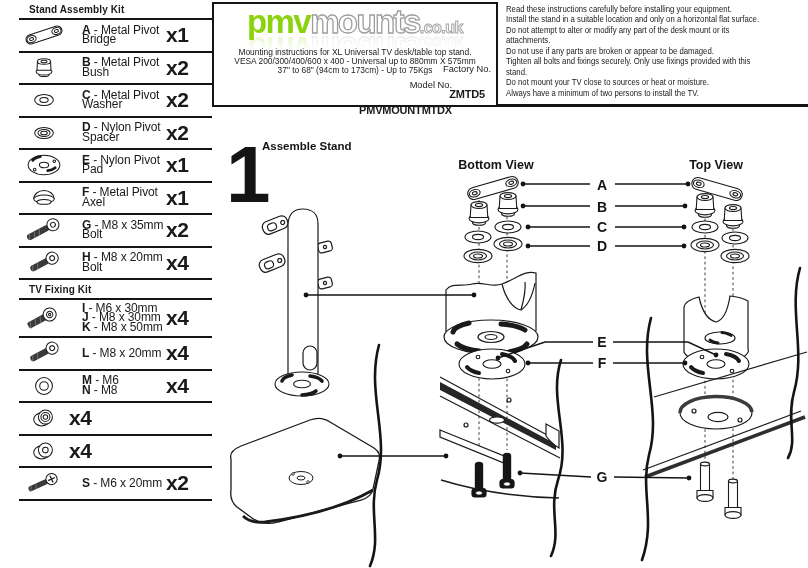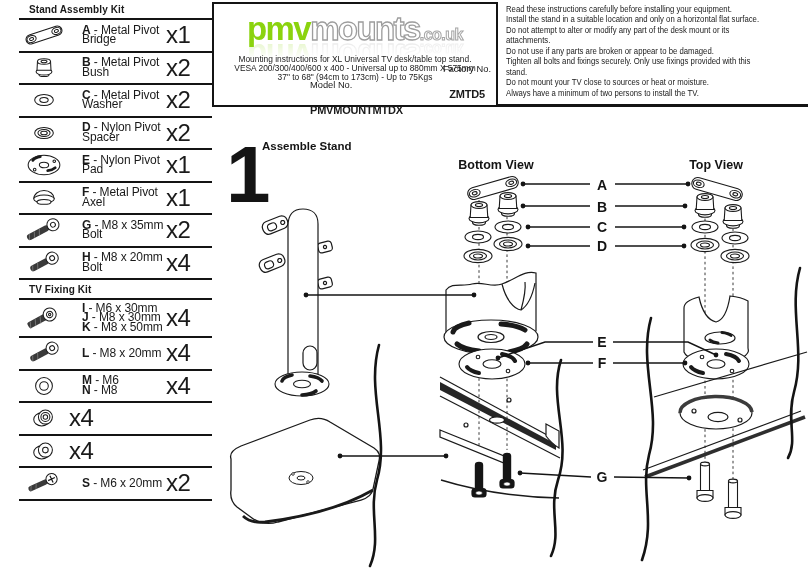--- a/index.html
+++ b/index.html
@@ -8,37 +8,37 @@
   
   .sidebar{position:absolute;left:19px;top:4px;width:193px;z-index:2}
   .kit-title{font-size:10px;font-weight:bold;margin:0 0 3px 10px;letter-spacing:.1px}
   .kit-title.second{margin-top:4px}
   .rows{border-top:2.5px solid #141414}
   .part-row{display:flex;align-items:center;border-bottom:2.5px solid #141414;height:30.5px}
   .part-row.tall{height:36px}
   .part-icon{flex:0 0 50px;display:flex;align-items:center;justify-content:center}
   .part-lines{flex:1;padding-left:13px;font-size:12px;line-height:9.5px;letter-spacing:-0.1px}
   .part-lines b{font-weight:bold}
-  .part-qty{flex:0 0 46px;font-size:24px;font-weight:400;letter-spacing:-0.5px}
+  .part-qty{flex:0 0 46px;font-size:21px;font-weight:700;letter-spacing:-0.5px}
   
   .header-box{position:absolute;left:212px;top:2px;width:286px;height:105px;z-index:2;
               border:2.5px solid #141414;box-sizing:border-box;background:#fff;text-align:center}
   .bottom-rule{position:absolute;left:212px;top:104px;width:596px;height:3px;background:#141414;z-index:1}
-  .logo-wrap{position:relative;height:41px;margin-top:8px}
+  .logo-wrap{position:relative;height:41px;margin-top:1px}
   .logo{font-size:33px;font-weight:bold;letter-spacing:-1.6px;line-height:33px;white-space:nowrap}
   .logo .p1{color:var(--logo-green,#8bd30e)}
   .logo .p2{color:#fff;-webkit-text-stroke:1.3px #9d9d9d}
   .logo .sfx{font-size:16px;color:#fff;-webkit-text-stroke:1px #a6a6a6;letter-spacing:-0.5px}
   .logo-reflect{position:absolute;left:0;right:0;top:27px;transform:scaleY(-1);opacity:.28;
       -webkit-mask-image:linear-gradient(to bottom,transparent 42%,rgba(0,0,0,.9) 100%);
       mask-image:linear-gradient(to bottom,transparent 42%,rgba(0,0,0,.9) 100%);
       height:33px;overflow:hidden;pointer-events:none}
   .hdr-lines{width:312px;margin-left:-15px;transform:scaleX(.9);font-size:9.3px;line-height:9.2px;margin-top:2px}
   .hdr-lines div{white-space:nowrap}
-  .model-col{position:absolute;left:96px;top:76px;width:126px;text-align:left}
+  .model-col{position:absolute;left:112px;top:76px;width:126px;text-align:right}
   .factory-col{position:absolute;left:210px;top:60px;width:86px;text-align:center}
   .mf-label{font-size:9.3px}
   .mf-value{font-size:11px;font-weight:bold;margin-top:14px;letter-spacing:-0.2px}
   
   .instructions{position:absolute;left:506px;top:4px;width:372px;z-index:2;
                 transform:scaleX(.815);transform-origin:0 0;
                 font-size:9.5px;line-height:10.45px}
   .instructions div{white-space:nowrap}
   
   svg.diagram{position:absolute;left:0;top:0;z-index:0}

